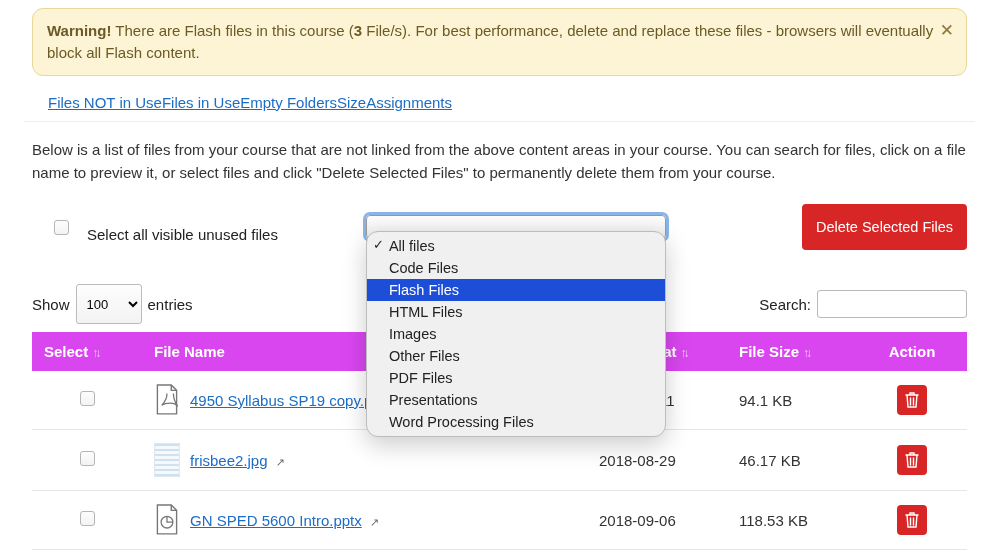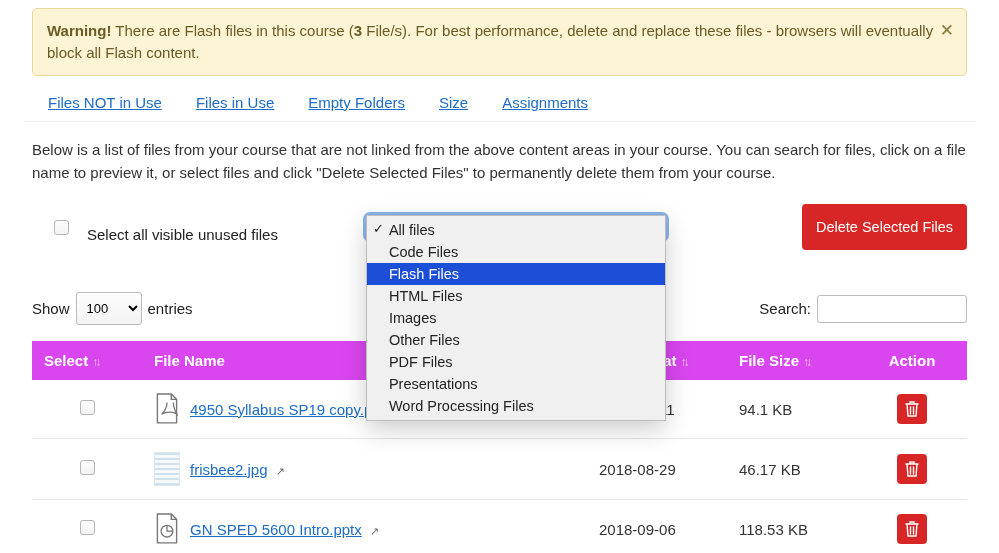--- a/index.html
+++ b/index.html
@@ -7,39 +7,38 @@
     font-family: -apple-system, BlinkMacSystemFont, "Segoe UI", Helvetica, Arial, sans-serif;
     font-size: 15px;
     color: #333;
     background: #fff;
     padding: 8px;
     width: 999px;
   }
   .alert {
     background: #fcf4d4;
     border: 1px solid #e8d998;
-    border-radius: 5px;
+    border-radius: 11px;
     padding: 11px 30px 11px 14px;
     color: #6b5a24;
     position: relative;
     margin: 0 24px 10px 24px;
     line-height: 1.45;
   }
   .alert strong { font-weight: 700; }
   .alert .close {
     position: absolute;
     right: 12px;
     top: 10px;
     cursor: pointer;
     font-size: 17px;
     color: #8a7a3e;
   }
   .tabs {
     display: flex;
-    gap: 34px;
     padding: 8px 24px 10px 24px;
     margin: 0 16px;
     border-bottom: 1px solid #eee;
   }
   .tabs a {
     color: #1D6CC6;
     text-decoration: underline;
     font-size: 15px;
   }
   .intro {
@@ -78,26 +77,26 @@
     width: 100%;
     height: 24px;
     border: 1px solid #999;
     border-radius: 4px;
     background: linear-gradient(#fdfdfd,#ececec);
     outline: 3px solid #8ab4e8;
     font-size: 14px;
   }
   .dropdown-menu {
     position: absolute;
-    top: 0;
+    top: 16px;
     left: 0;
     width: 300px;
     background: #f0f0f0;
     border: 1px solid #bcbcbc;
-    border-radius: 0;
+    border-radius: 12px;
     box-shadow: 0 8px 24px rgba(0,0,0,0.2);
     padding: 3px 0;
     z-index: 30;
   }
   .dropdown-menu .item {
     padding: 1px 18px 1px 22px;
     font-size: 14.5px;
     color: #222;
     position: relative;
     cursor: default;
@@ -138,24 +137,24 @@
   }
   .table-controls {
     display: flex;
     align-items: center;
     margin: 26px 24px 8px 24px;
     font-size: 15px;
     color: #222;
   }
   .entries-select {
     width: 66px;
-    height: 33px;
+    height: 40px;
     border: 1px solid #bbb;
     border-radius: 3px;
-    margin: 8px 6px;
+    margin: 0 6px;
     padding: 0 6px;
     font-size: 13px;
     background: linear-gradient(#fdfdfd,#f3f3f3);
   }
   .search-input {
     width: 150px;
     height: 28px;
     border: 1px solid #bbb;
     border-radius: 3px;
     padding: 0 6px;

